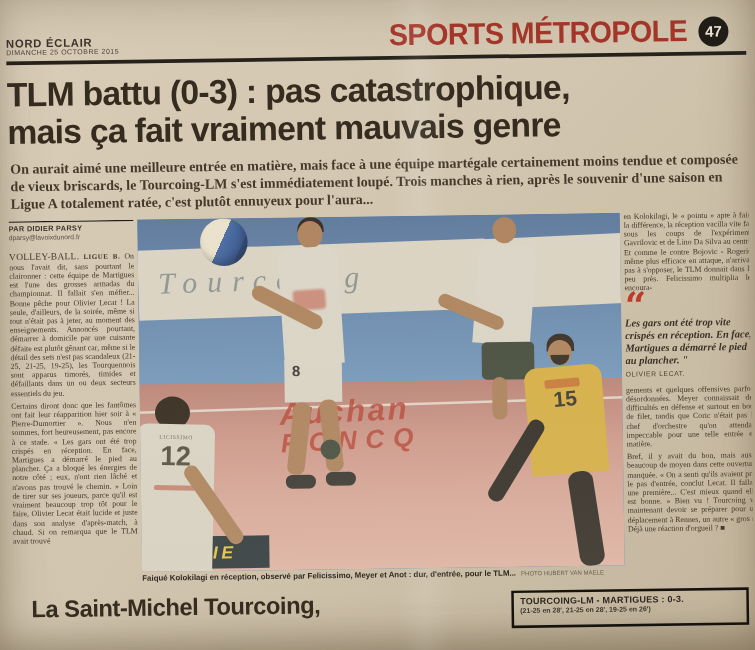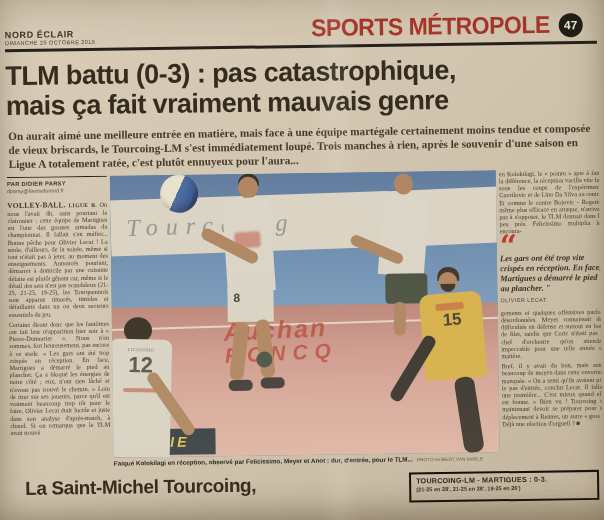--- a/index.html
+++ b/index.html
@@ -36,21 +36,21 @@
   .col{font-size:6.3px;line-height:7.2px;text-align:justify;color:var(--body-ink,#43392b);
         overflow:hidden;}
   .col p{margin:0 0 3px 0;}
   .col-left{width:100px;flex:none;}
   .col-right{width:104px;flex:none;}
   .byline-rule{height:1.4px;background:#221e17;margin-bottom:3px;}
   .byline-author{font-family:"Liberation Sans",sans-serif;font-weight:bold;font-size:5.8px;
         color:#3c332a;letter-spacing:.3px;}
   .byline-email{font-family:"Liberation Sans",sans-serif;font-size:5.4px;color:#5a5044;
         margin-bottom:6px;}
-  .kicker{font-weight:bold;font-size:7.6px;letter-spacing:.2px;}
+  .kicker{font-weight:normal;font-size:7.6px;letter-spacing:.2px;}
   .kicker2{font-weight:bold;font-size:5.6px;letter-spacing:.4px;}
   
   .pullquote{margin:4px 0 5px 0;}
   .quote-mark{font-family:"DejaVu Serif",serif;font-weight:bold;font-size:30px;line-height:14px;
         color:var(--quote-red,#c0392b);height:15px;}
   .pq-text{font-weight:bold;font-style:italic;font-size:8.4px;line-height:10px;color:#3a3126;
         margin:0;text-align:left;}
   .pq-attrib{font-family:"Liberation Sans",sans-serif;font-size:5.4px;letter-spacing:.5px;
         color:#4a4136;margin-top:3px;}
   

